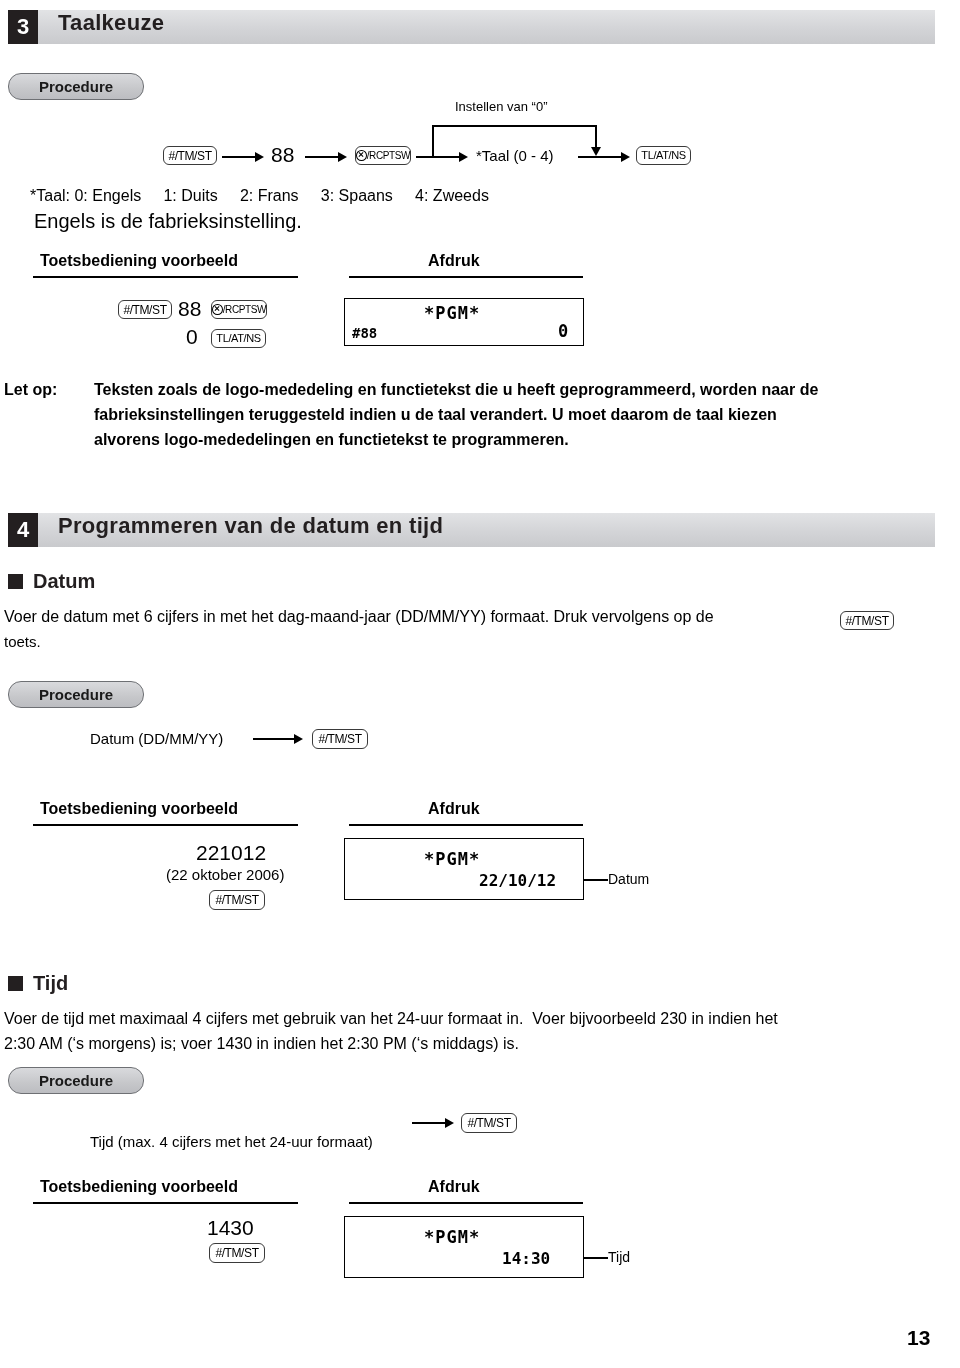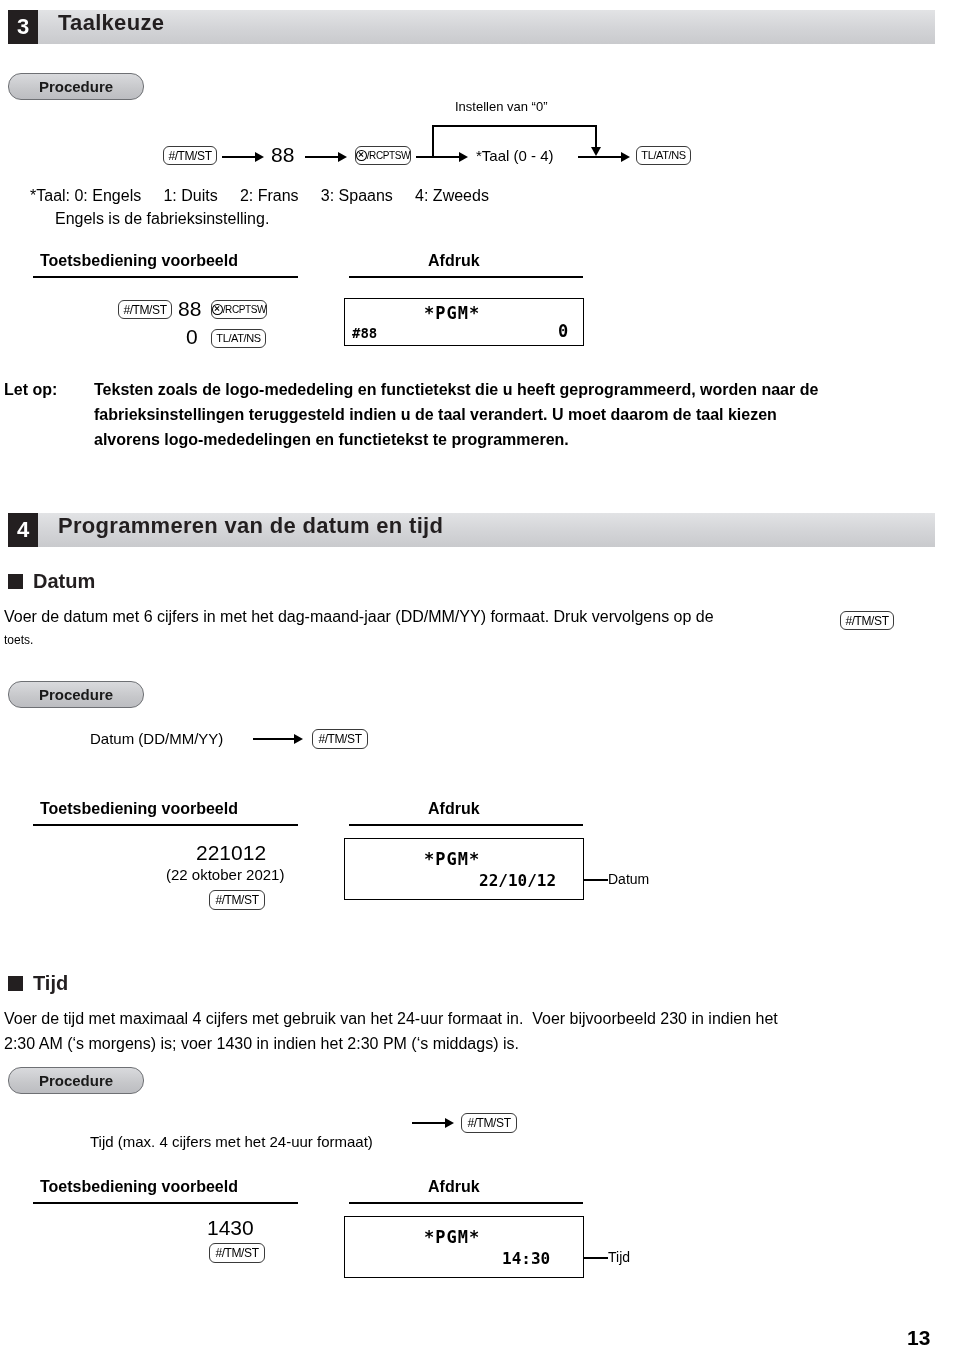--- a/index.html
+++ b/index.html
@@ -220,21 +220,21 @@
 
     <div class="hline" style="left:578px; top:156px; width:46px;"></div>
     <div class="arrow-r" style="left:621px; top:152px;"></div>
 
     <div class="key" style="left:636px; top:146px; width:55px; height:19px; font-size:11px;">
       <span>TL/AT/NS</span>
     </div>
   </div>
 
   <div class="t" style="left:4px; top:187px; font-size:16px;margin-left:26px;">*Taal: 0: Engels     1: Duits     2: Frans     3: Spaans     4: Zweeds</div>
-  <div class="t" style="left:34px; top:210px; font-size:16px;margin-left:21px;">Engels is de fabrieksinstelling.</div>
+  <div class="t" style="left:34px; top:210px; font-size:20px;">Engels is de fabrieksinstelling.</div>
 
   <div class="t b" style="left:40px; top:252px; font-size:16px;">Toetsbediening voorbeeld</div>
   <div class="rule" style="left:33px; top:276px; width:265px;"></div>
 
   <div class="t b" style="left:428px; top:252px; font-size:16px;">Afdruk</div>
   <div class="rule" style="left:349px; top:276px; width:234px;"></div>
 
   <div class="key" style="left:118px; top:300px; width:54px; height:19px; font-size:12px;">
     <span>#/TM/ST</span>
   </div>
@@ -268,21 +268,21 @@
 
   <div class="sq-head" style="left:8px; top:570px;">
     <span class="sq"></span>
     <span>Datum</span>
   </div>
 
   <div class="t" style="left:4px; top:608px; font-size:16px;">Voer de datum met 6 cijfers in met het dag-maand-jaar (DD/MM/YY) formaat. Druk vervolgens op de</div>
   <div class="key" style="left:840px; top:611px; width:54px; height:19px; font-size:12px;">
     <span>#/TM/ST</span>
   </div>
-  <div class="t" style="left:4px; top:633px; font-size:12px;">toets.</div>
+  <div class="t" style="left:4px; top:633px; font-size:15px;">toets.</div>
 
   <div class="pill" style="left:8px; top:681px; width:136px; height:27px;">
     <span>Procedure</span>
   </div>
 
   <div>
     <div class="t" style="left:90px; top:730px; font-size:15px;">Datum (DD/MM/YY)</div>
     <div class="hline" style="left:253px; top:738px; width:44px;"></div>
     <div class="arrow-r" style="left:294px; top:734px;"></div>
     <div class="key" style="left:312px; top:729px; width:56px; height:20px; font-size:12px;">
@@ -290,21 +290,21 @@
     </div>
   </div>
 
   <div class="t b" style="left:40px; top:800px; font-size:16px;">Toetsbediening voorbeeld</div>
   <div class="rule" style="left:33px; top:824px; width:265px;"></div>
 
   <div class="t b" style="left:428px; top:800px; font-size:16px;">Afdruk</div>
   <div class="rule" style="left:349px; top:824px; width:234px;"></div>
 
   <div class="t" style="left:196px; top:841px; font-size:21px;">221012</div>
-  <div class="t" style="left:166px; top:866px; font-size:15px;">(22 oktober 2021)</div>
+  <div class="t" style="left:166px; top:866px; font-size:15px;">(22 oktober 2006)</div>
   <div class="key" style="left:209px; top:890px; width:56px; height:20px; font-size:12px;">
     <span>#/TM/ST</span>
   </div>
 
   <div class="receipt" style="left:344px; top:838px; width:240px; height:62px;"></div>
   <div class="pgm" style="left:424px; top:849px; font-size:17px;">*PGM*</div>
   <div class="mono" style="left:479px; top:871px; font-size:16px;">22/10/12</div>
   <div class="hline" style="left:584px; top:879px; width:24px;"></div>
   <div class="t" style="left:608px; top:871px; font-size:14px;">Datum</div>
 

